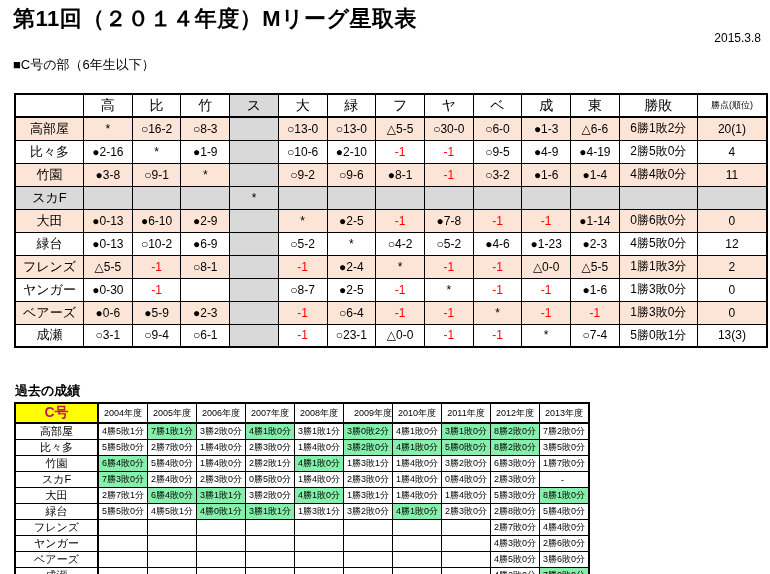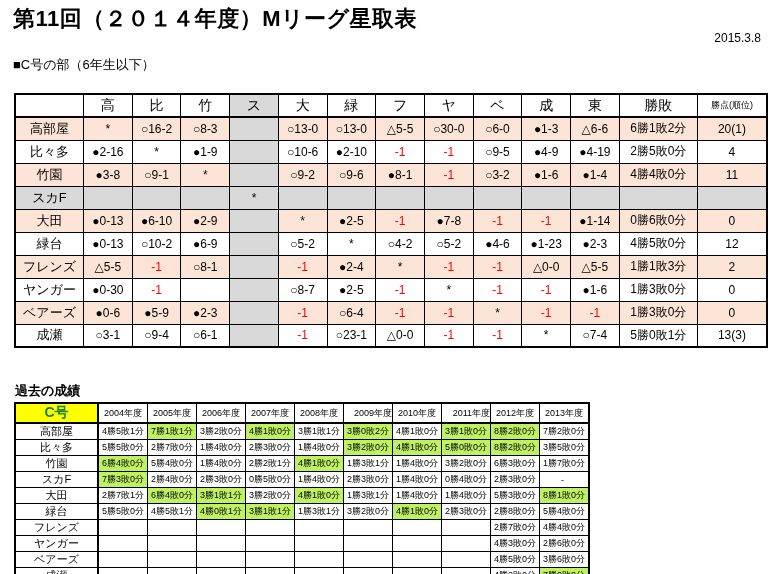--- a/index.html
+++ b/index.html
@@ -47,26 +47,26 @@
     position:absolute; left:14px; top:402px; width:563px;
     border:2px solid #000;
   }
   .history th, .history td {
     border:1px solid #000; text-align:center; vertical-align:middle;
   }
   .history thead tr { height:16px; border-bottom:2px solid #000; }
   .history tbody tr { height:14px; }
   .history thead th { font-size:9px; }
   .history thead th.corner {
-    background:#ffff00; color:#15803d; font-size:14px; font-weight:bold;
+    background:#ffff00; color:#be185d; font-size:14px; font-weight:bold;
     border-right:2px solid #000;
   }
   .history td { font-size:9px; }
   .history td.team { font-size:11px; border-right:2px solid #000; }
-  .yellow { background:#bef264; }
+  .yellow { background:#86efac; }
   .dash { text-align:right; padding-right:3px; }
 </style>
 </head>
 <body>
 
 <div class="page-title">第11回（２０１４年度）Mリーグ星取表</div>
 <div class="date-label">2015.3.8</div>
 <div class="section-heading">■C号の部（6年生以下）</div>
 
 <table class="standings">
@@ -258,21 +258,21 @@
   <thead>
       <tr>
         <th class="corner" style="width: 81px;">C号</th>
         <th style="width: 48px;">2004年度</th>
         <th style="width: 48px;">2005年度</th>
         <th style="width: 48px;">2006年度</th>
         <th style="width: 48px;">2007年度</th>
         <th style="width: 48px;">2008年度</th>
         <th style="width: 48px; text-align: right;">2009年度</th>
         <th style="width: 48px;">2010年度</th>
-        <th style="width: 48px; text-align: right;">2011年度</th>
+        <th style="width: 48px;">2011年度</th>
         <th style="width: 48px;">2012年度</th>
         <th style="width: 48px;">2013年度</th>
       </tr>
     </thead>
   <tbody>
       <tr>
         <td class="team">高部屋</td>
         <td>4勝5敗1分</td>
         <td class="yellow">7勝1敗1分</td>
         <td>3勝2敗0分</td>

